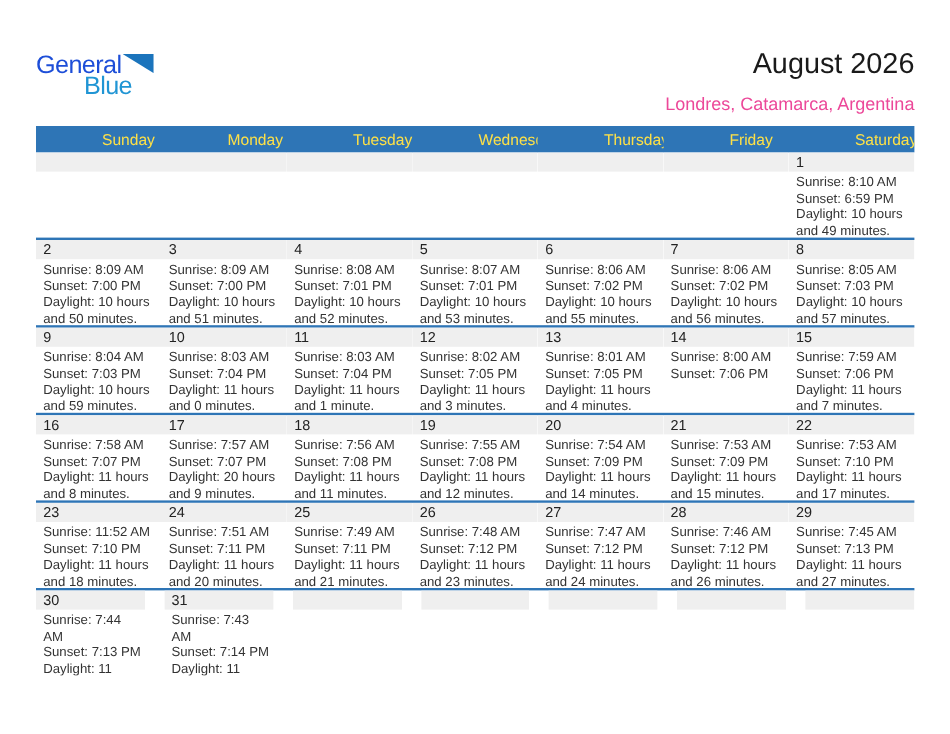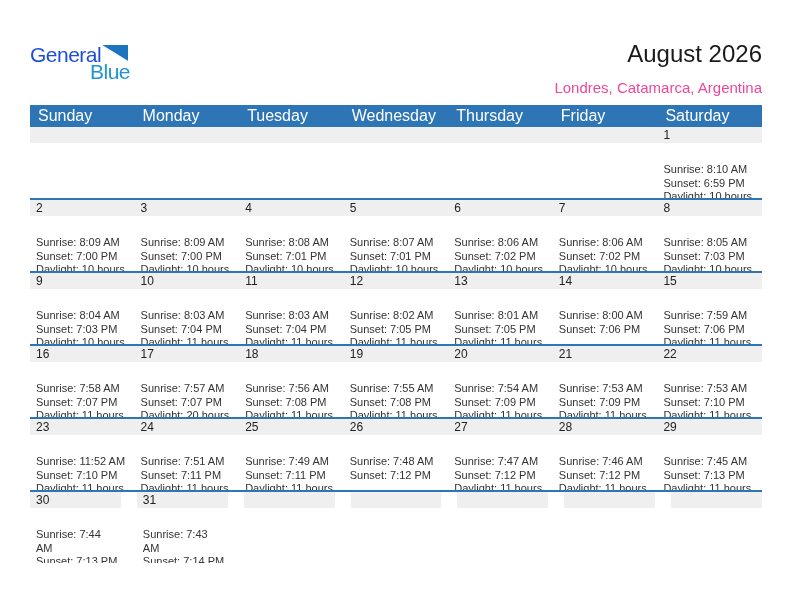--- a/index.html
+++ b/index.html
@@ -17,51 +17,51 @@
   .logo-general {
     font-size: 21px; color: #1d4ed8; letter-spacing: -0.5px; line-height: 21px; text-align: center;
   }
   .logo-triangle {
     display: inline-block; width: 26px; height: 16px;
     background: #1B74BC; margin-left: 1px; margin-top: 1px;
     clip-path: polygon(0 0, 100% 0, 100% 100%);
   }
   .logo-blue {
     font-size: 21px; color: #2095D4; line-height: 19px;
-    margin-top: -3px; margin-left: 60px; letter-spacing: -0.5px;
+    margin-top: -3px; margin-left: 40px; letter-spacing: -0.5px;
   }
 
   
   .titles { position: absolute; right: 30px; top: 40px; text-align: right; }
   .title { font-size: 24px; color: #1a1a1a; line-height: 28px; }
   .subtitle { font-size: 15px; color: #ec4899; margin-top: 11px; }
 
   
   .calendar { position: absolute; left: 30px; top: 105px; width: 732px; }
   .weekday-header {
     display: grid; grid-template-columns: repeat(7, 1fr);
     background: #2E75B6; height: 22px; align-items: center;
   }
   .weekday-header span {
-    color: #ffffff; font-size: 16px; padding-left: 8px;
-    white-space: nowrap; overflow: hidden;
+    color: #fde047; font-size: 13px; padding-left: 8px;
+    white-space: nowrap; overflow: hidden; margin-left: 47px;
   }
   .week-row {
     display: grid; grid-template-columns: repeat(7, 1fr);
     border-bottom: 2px solid #2E75B6;
     height: 71px;
   }
   .week-row.last { border-bottom: none; gap: 16px; }
   .cell { overflow: hidden; }
   .cell .num {
     height: 16px; line-height: 16px; background: #EFEFEF;
     font-size: 12px; color: #222222; padding-left: 6px;
   }
   .cell .body {
-    padding: 20px 2px 0 6px;
+    padding: 3px 2px 0 6px;
     font-size: 11px; line-height: 13.5px; color: #333333;
   }
 </style>
 </head>
 <body>
 
 <div class="page">
 
   <div class="logo">
     <div class="logo-top">
@@ -311,20 +311,21 @@
               <div>Sunrise: 7:49 AM</div>
               <div>Sunset: 7:11 PM</div>
               <div>Daylight: 11 hours and 21 minutes.</div>
             </div>
           </div>
           <div class="cell">
             <div class="num">26</div>
             <div class="body">
               <div>Sunrise: 7:48 AM</div>
               <div>Sunset: 7:12 PM</div>
+              <div>Daylight: 11 hours and 23 minutes.</div>
             </div>
           </div>
           <div class="cell">
             <div class="num">27</div>
             <div class="body">
               <div>Sunrise: 7:47 AM</div>
               <div>Sunset: 7:12 PM</div>
               <div>Daylight: 11 hours and 24 minutes.</div>
             </div>
           </div>

